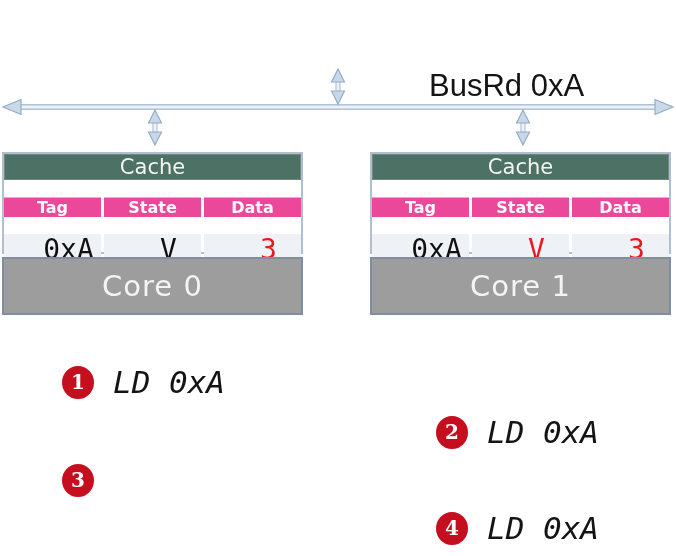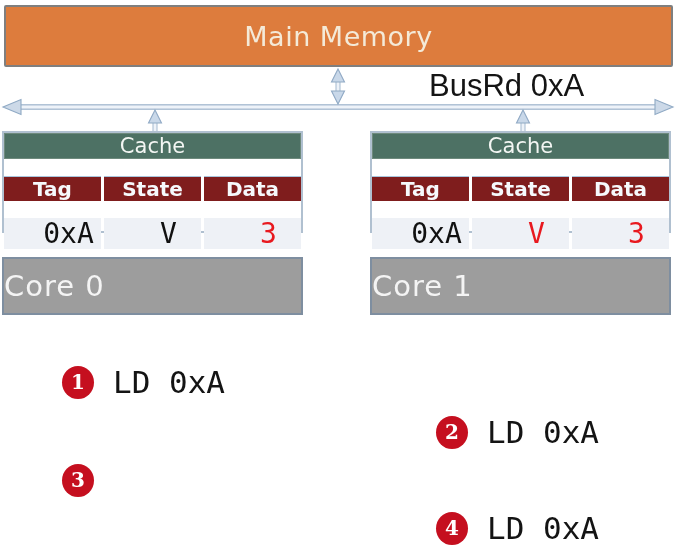--- a/index.html
+++ b/index.html
@@ -17,75 +17,72 @@
   
   .arrows{position:absolute;left:0;top:0;width:676px;height:170px;}
   
   .bus-label{
     position:absolute;left:429px;top:68px;
     font-family:Liberation Sans, sans-serif;
     font-size:31px;color:#141414;white-space:pre;
   }
   
   .cache{
-    position:absolute;top:131px;width:297px;height:98px;
+    position:absolute;top:152px;width:297px;height:98px;
     background:#ffffff;border:2px solid #b0c0d0;
     display:flex;flex-direction:column;gap:17px;
   }
   .cache.left{left:2px;}  .cache.right{left:370px;}
   .cache-title{
     height:36px;background:#4d7164;border:1px solid #6e8a7d;
     display:flex;align-items:center;justify-content:center;
     color:#f3f6f3;font-size:21px;box-sizing:border-box;
   }
   .cache-cols{display:flex;gap:3px;height:27px;}
   .cache-cols .cell{
-    flex:1;background:#7f1d1d;border-top:1px solid #a9c6de;
+    flex:1;background:#ec4899;border-top:1px solid #a9c6de;
     display:flex;align-items:center;justify-content:center;
-    color:#f6f9fc;font-size:20px;font-weight:bold;box-sizing:border-box;
+    color:#f6f9fc;font-size:16px;font-weight:bold;box-sizing:border-box;
   }
   .cache-vals{display:flex;gap:3px;height:31px;flex:1;}
   .cache-vals .cell{
     flex:1;background:#eef1f6;
     display:flex;align-items:center;justify-content:center;
     font-family:"DejaVu Sans Mono", monospace;font-size:28px;color:#111111;padding-left:32px;
   }
   
   .core{
     position:absolute;top:257px;width:297px;height:54px;
     background:#9d9d9d;border:2px solid #7e8ea0;
-    display:flex;align-items:center;
+    display:flex;align-items:center;justify-content:center;
     color:#f4f4f4;font-size:29px;letter-spacing:1px;
   }
   .core.left{left:2px;}  .core.right{left:370px;}
   
   .op{
     position:absolute;display:flex;align-items:center;gap:19px;height:34px;
   }
   .op .badge{
     width:32px;height:33px;border-radius:50%;background:#c50f1f;
     display:flex;align-items:center;justify-content:center;
     color:#ffffff;font-family:"DejaVu Serif", serif;font-weight:bold;font-size:20px;
   }
   .op .op-text{
-    font-family:"DejaVu Sans Mono", monospace;font-size:31px;color:#141414;white-space:pre;
+    font-family:"DejaVu Sans Mono", monospace;font-size:31px;color:#141414;white-space:pre;font-style:italic;
   }
   .op.n1{left:62px;top:365px;}
   .op.n2{left:436px;top:415px;}
   .op.n3{left:62px;top:463px;}
   .op.n4{left:436px;top:511px;}
 </style>
 </head>
 <body>
 
 <div id="stage">
 
-  <div class="memory">
-    <span>Main Memory</span>
-  </div>
 
   <svg class="arrows" viewBox="0 0 676 170" xmlns="http://www.w3.org/2000/svg">
 
     <g>
       <rect x="17" y="104.8" width="642" height="4.4" fill="#eef3f9" stroke="#a4b9cf" stroke-width="1.3"></rect>
       <polygon points="3,107 21,99.5 21,114.5" fill="#ccd9e8" stroke="#8fa9c4" stroke-width="1.1"></polygon>
       <polygon points="673,107 655,99.5 655,114.5" fill="#ccd9e8" stroke="#8fa9c4" stroke-width="1.1"></polygon>
     </g>
 
     <g>

